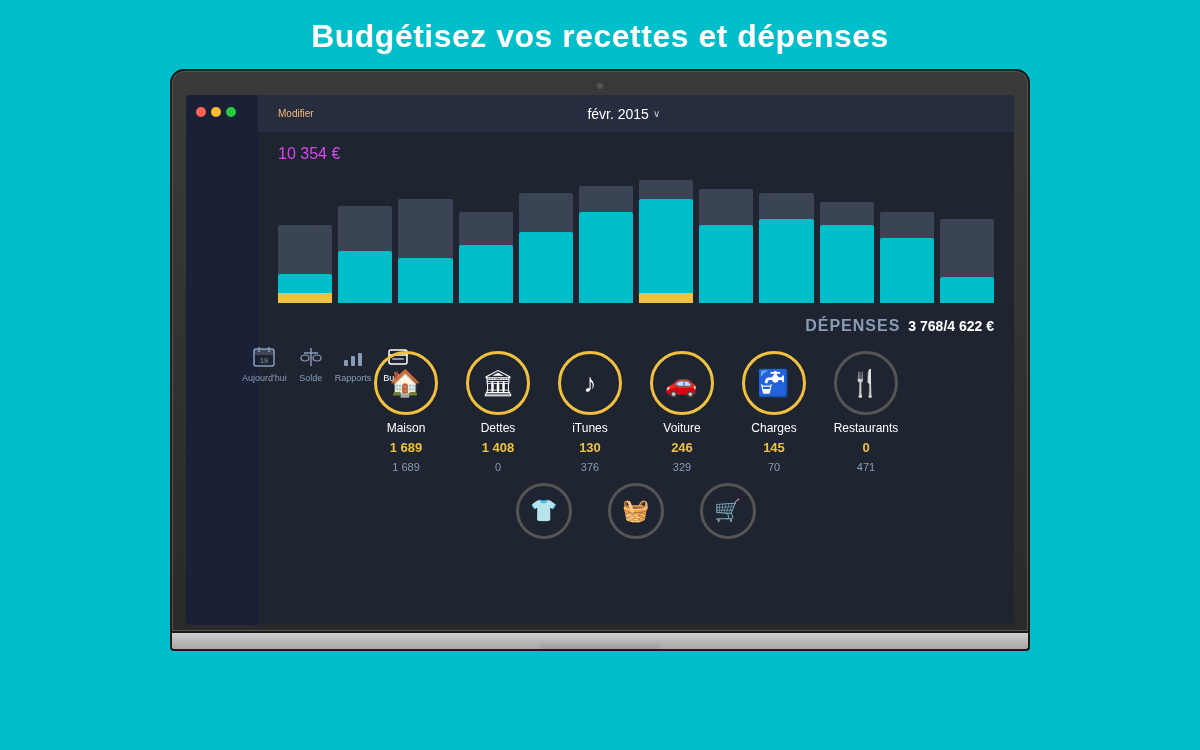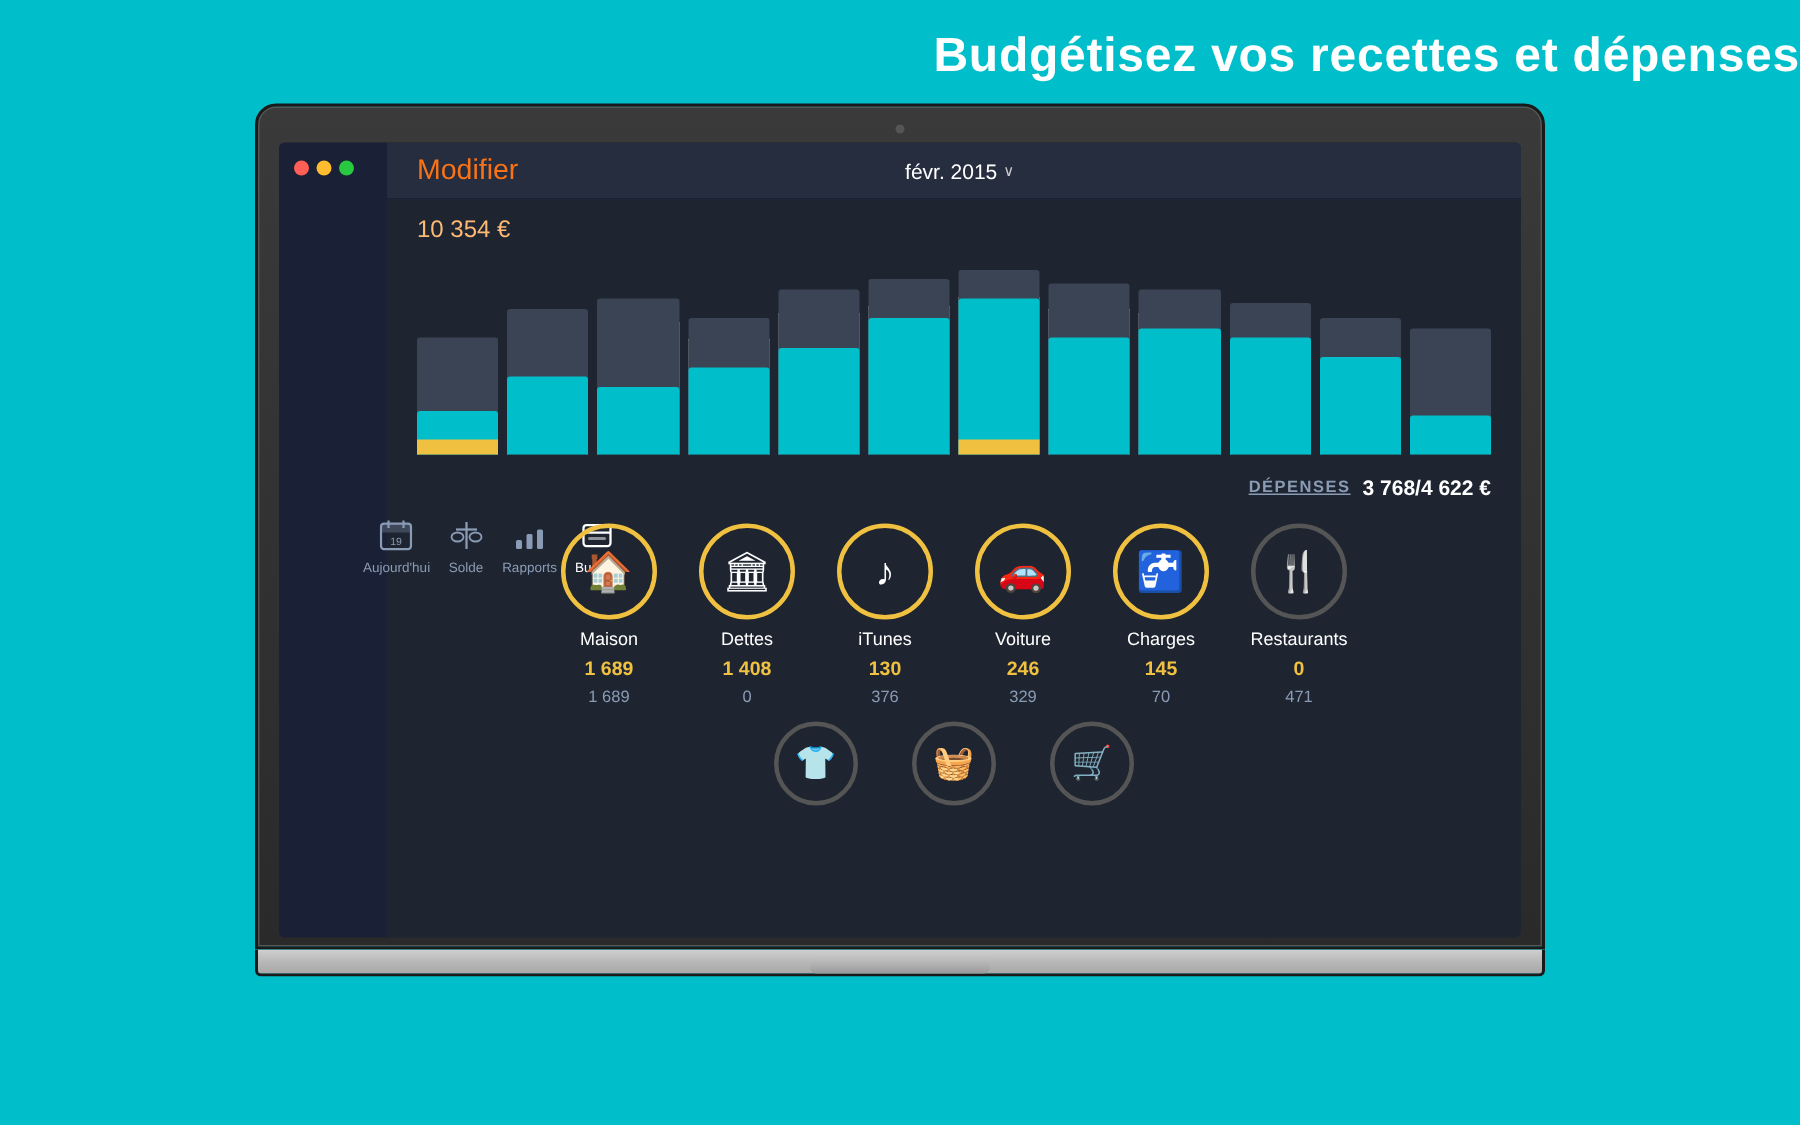--- a/index.html
+++ b/index.html
@@ -7,21 +7,21 @@
       width: 1200px;
       height: 750px;
       background-color: #00BFCA;
       font-family: -apple-system, BlinkMacSystemFont, 'Helvetica Neue', Arial, sans-serif;
       overflow: hidden;
       position: relative;
     }
 
     
     .page-title {
-      text-align: right;
+      text-align: center;
       color: white;
       font-size: 32px;
       font-weight: 700;
       padding-top: 18px;
       padding-bottom: 14px;
       letter-spacing: 0.5px;
     }
 
     
     .laptop-wrapper {
@@ -153,42 +153,42 @@
     .top-bar {
       background: #252d3e;
       padding: 8px 20px;
       display: flex;
       align-items: center;
       justify-content: space-between;
       border-bottom: 1px solid #1a2035;
       height: 38px;
     }
     .top-bar .modifier {
-      color: #f97316;
-      font-size: 19px;
+      color: #fdba74;
+      font-size: 10px;
     }
     .top-bar .date-selector {
       color: white;
       font-size: 14px;
       display: flex;
       align-items: center;
       gap: 4px;
     }
     .top-bar .date-selector .chevron {
       font-size: 10px;
       color: #ccc;
     }
 
     
     .chart-area {
       padding: 12px 20px 8px 20px;
       flex-shrink: 0;
     }
     .chart-amount {
-      color: #fdba74;
+      color: #d946ef;
       font-size: 16px;
       font-weight: 500;
       margin-bottom: 10px;
     }
 
     
     .bar-chart {
       display: flex;
       align-items: flex-end;
       gap: 6px;
@@ -240,24 +240,23 @@
     
     .expenses-row {
       display: flex;
       justify-content: flex-end;
       padding: 6px 20px 8px 20px;
       align-items: center;
       gap: 8px;
     }
     .expenses-label {
       color: #8a9bb5;
-      font-size: 11px;
+      font-size: 16px;
       font-weight: 600;
       letter-spacing: 1px;
-      text-decoration: underline;
     }
     .expenses-values {
       color: #f0c040;
       font-size: 14px;
       font-weight: 600;
     }
     .expenses-values span {
       color: white;
     }
 

